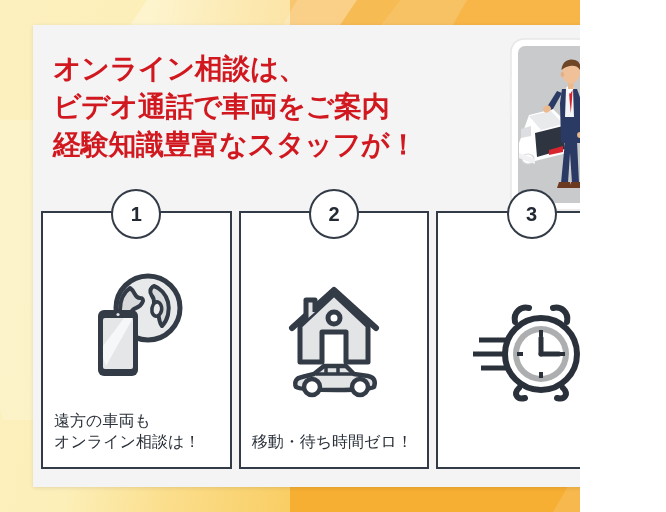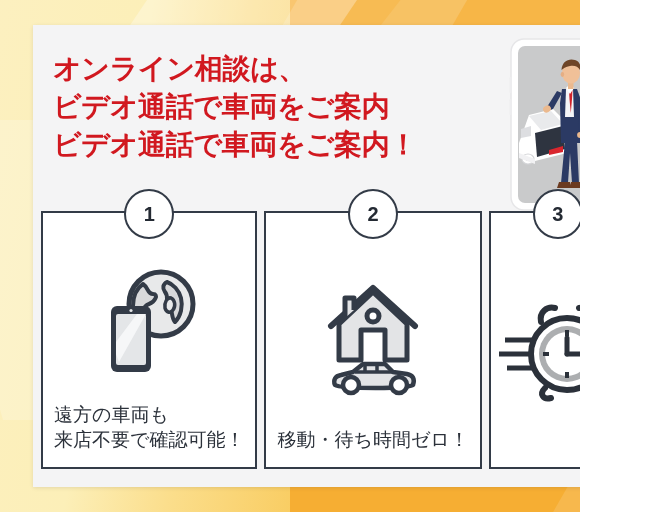--- a/index.html
+++ b/index.html
@@ -142,21 +142,21 @@
   .card-art {
     flex: 1 1 auto;
     display: flex;
     align-items: center;
     justify-content: center;
     padding-top: 26px;
   }
   .card-caption {
     padding: 0 11px 14px 11px;
     color: #2B313A;
-    font-size: 19px;
+    font-size: 16px;
     line-height: 1.35;
     font-weight: normal;
     white-space: nowrap;
   }
   .card-caption .cap-line { display: block; }
 
   
   svg { display: block; }
 </style>
 </head>
@@ -172,21 +172,21 @@
     <div class="bg-shard s4"></div>
     <div class="bg-shard s5"></div>
     <div class="bg-shard s6"></div>
   </div>
 
   <div id="panel">
 
     <div id="headline">
       <span class="hl-line">オンライン相談は、</span>
       <span class="hl-line">ビデオ通話で車両をご案内</span>
-      <span class="hl-line">ビデオ通話で車両をご案内！</span>
+      <span class="hl-line">経験知識豊富なスタッフが！</span>
     </div>
 
     <div id="phone-mock">
       <svg width="92" height="175" viewBox="0 0 92 175">
 
         <rect x="2" y="2" width="88" height="171" rx="13" ry="13" fill="#FFFFFF" stroke="#E6E6E8" stroke-width="1.5"></rect>
 
         <rect x="9" y="9" width="74" height="157" rx="7" ry="7" fill="#C9CACB"></rect>
 
         <rect x="0.5" y="40" width="2.5" height="16" rx="1.2" fill="#EDEDEF"></rect>
@@ -258,21 +258,21 @@
             <path d="M80 36 C84 38 85 44 82 48 C79 52 75 50 74 46 C73 41 76 35 80 36 Z" fill="#E8E9EA" stroke="#333B47" stroke-width="3.5"></path>
 
             <rect x="20" y="44" width="40" height="66" rx="6" ry="6" fill="#333B47"></rect>
             <rect x="25" y="52" width="30" height="51" rx="2" ry="2" fill="#E4E6E8"></rect>
             <path d="M25 92 L25 80 L46 52 L55 52 L28 100 Z" fill="#F6F7F8"></path>
             <circle cx="40" cy="48.5" r="1.6" fill="#E4E6E8"></circle>
           </svg>
         </div>
         <div class="card-caption">
           <span class="cap-line">遠方の車両も</span>
-          <span class="cap-line">来店不要で確認可能！</span>
+          <span class="cap-line">オンライン相談は！</span>
         </div>
       </div>
 
       <div class="card">
         <div class="card-badge">2</div>
         <div class="card-art">
           <svg width="116" height="130" viewBox="0 0 116 130">
 
             <path d="M24 56 L58 24 L92 56 L92 92 L70 92 L70 62 L46 62 L46 92 L24 92 Z" fill="#E3E4E6" stroke="#333B47" stroke-width="5" stroke-linejoin="round"></path>
 

